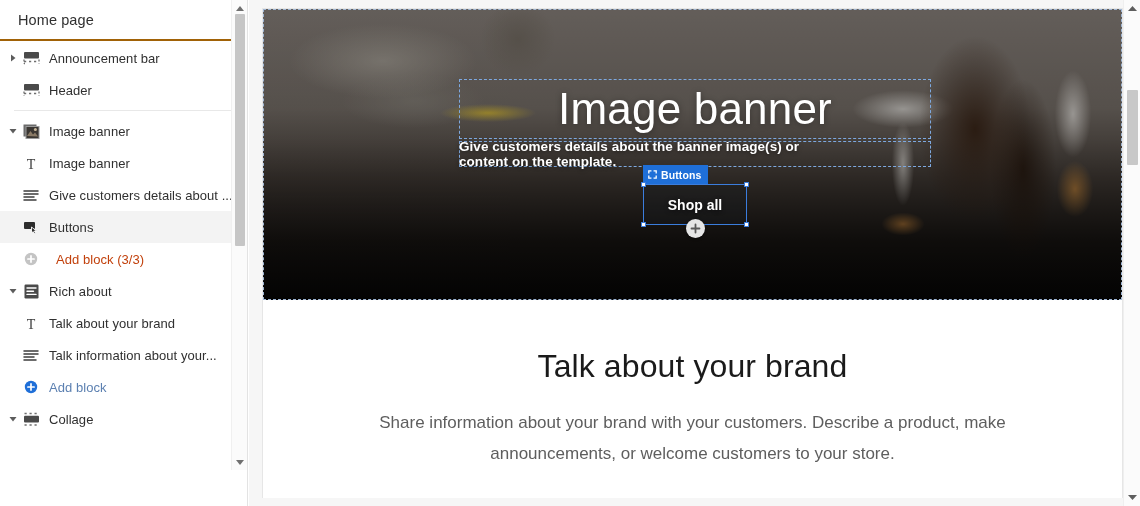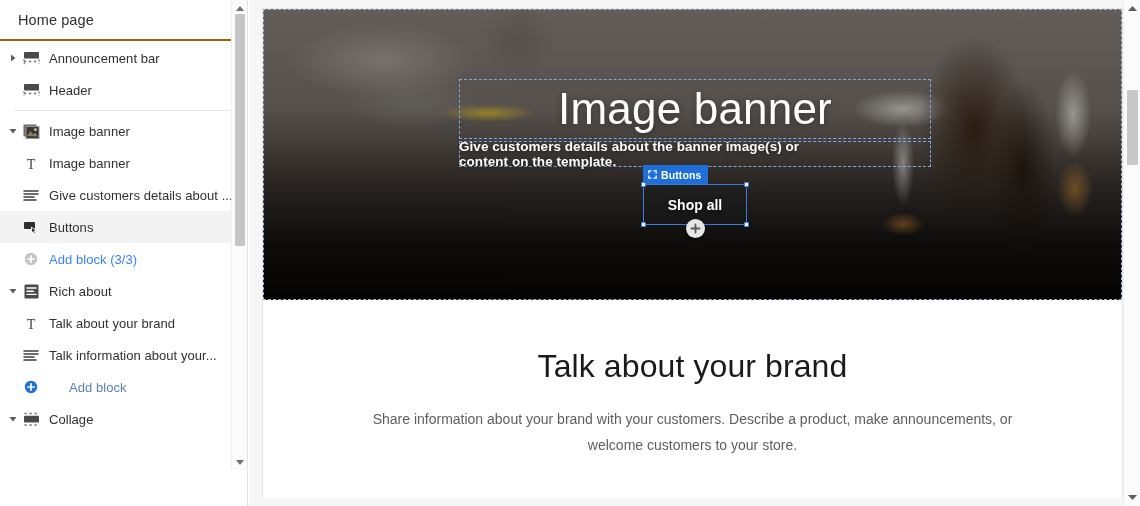--- a/index.html
+++ b/index.html
@@ -52,22 +52,22 @@
   .srow .ic {
     width: 22px; min-width: 22px; height: 22px;
     display: flex; align-items: center; justify-content: center;
     margin-right: 7px;
   }
   .srow .lbl {
     font-size: 13px; color: #303030; letter-spacing: .05px;
     overflow: hidden; text-overflow: ellipsis;
   }
   .srow.child { padding-left: 20px; }
-  .srow.muted .lbl { color: #3b82f6; }
-  .srow.link .lbl { color: #5c80b1; margin-left: 20px; }
+  .srow.muted .lbl { color: #c2410c; margin-left: 7px; }
+  .srow.link .lbl { color: #5c80b1; }
   .sdiv { height: 1px; background: #e8e8e8; margin: 4px 14px 4px 14px; }
 
   
   #sb-scroll {
     position: absolute; top: 0; right: 0; width: 16px; height: 470px;
     background: #fbfbfb; border-left: 1px solid #f0f0f0;
   }
   #sb-scroll .arr {
     position: absolute; left: 0; right: 0; height: 16px;
     display: flex; align-items: center; justify-content: center;
@@ -208,21 +208,21 @@
   #richtext {
     padding: 48px 40px 0 40px;
     text-align: center;
   }
   #rt-title {
     font-size: 32px; color: #1a1a1a; font-weight: 400; letter-spacing: .1px;
   }
   #rt-body {
     margin: 22px auto 0 auto;
     max-width: 640px;
-    font-size: 14px; line-height: 1.85; color: #5e5e5e;
+    font-size: 17px; line-height: 1.85; color: #5e5e5e;
   }
 
   
   #pv-scroll {
     position: absolute; right: 0; top: 0; width: 17px; bottom: 0;
     background: #fbfbfb; border-left: 1px solid #efefef;
   }
   #pv-scroll .arr {
     position: absolute; left: 0; right: 0; height: 17px;
     display: flex; align-items: center; justify-content: center;

